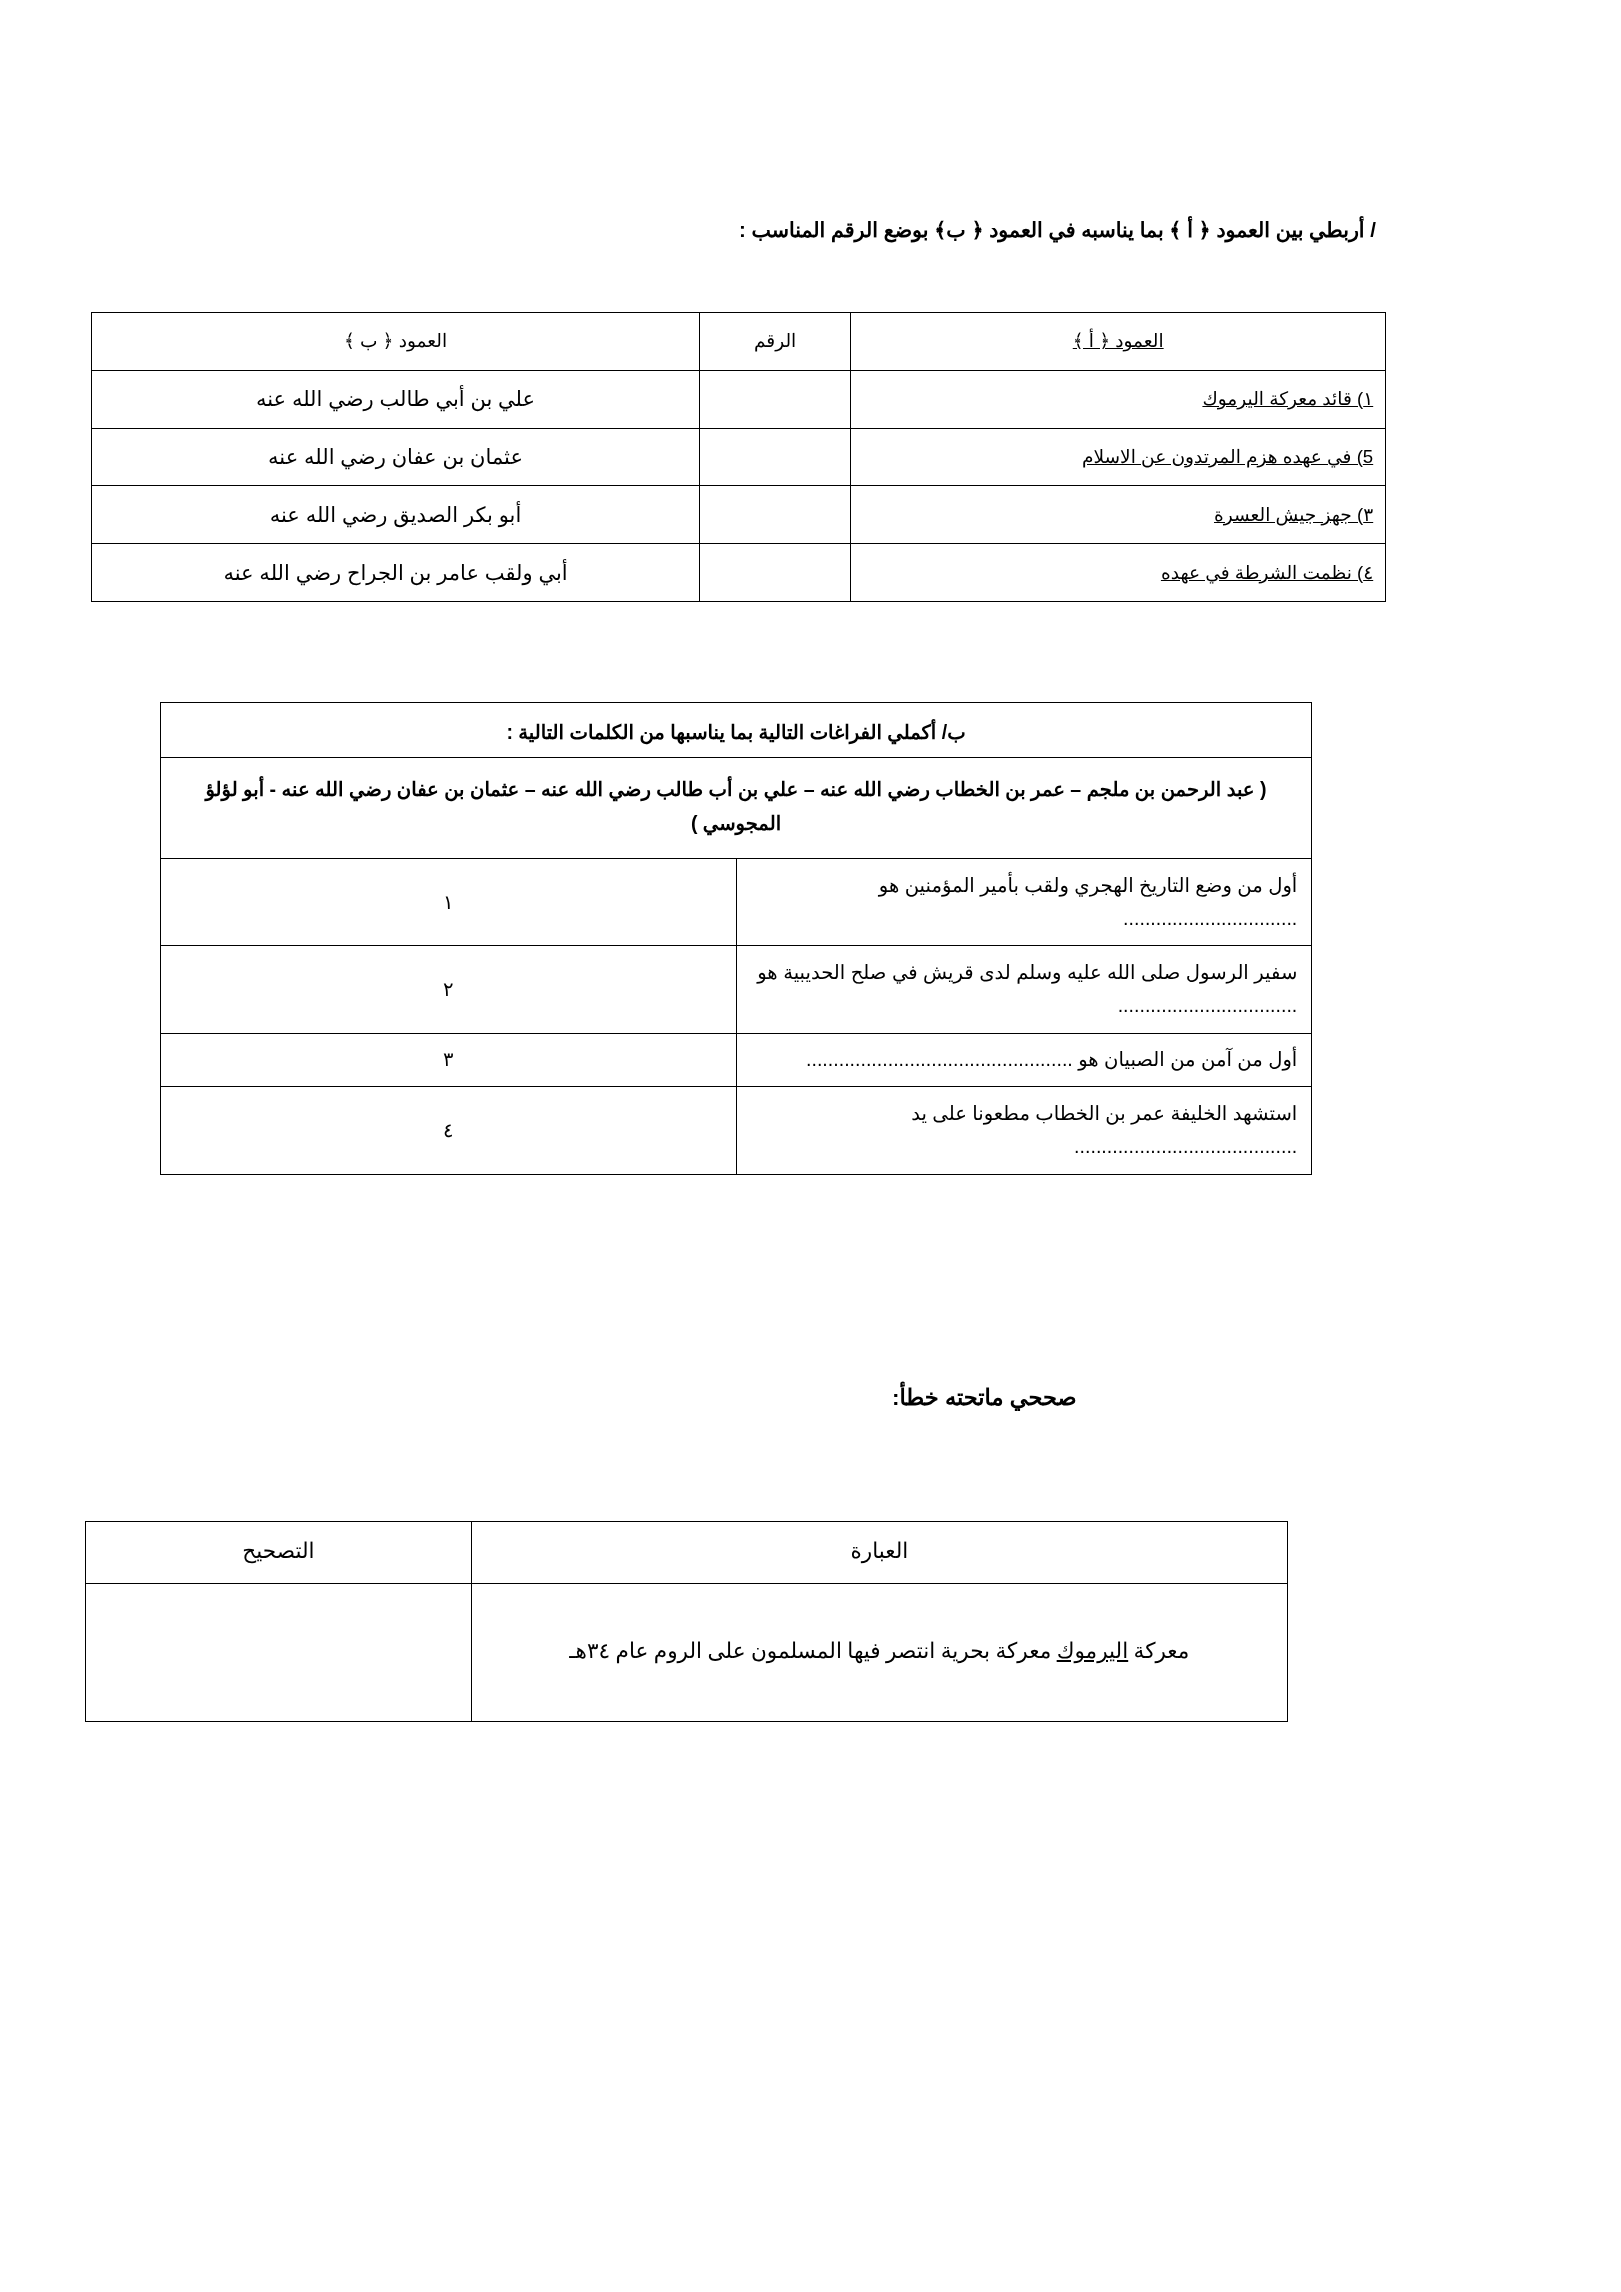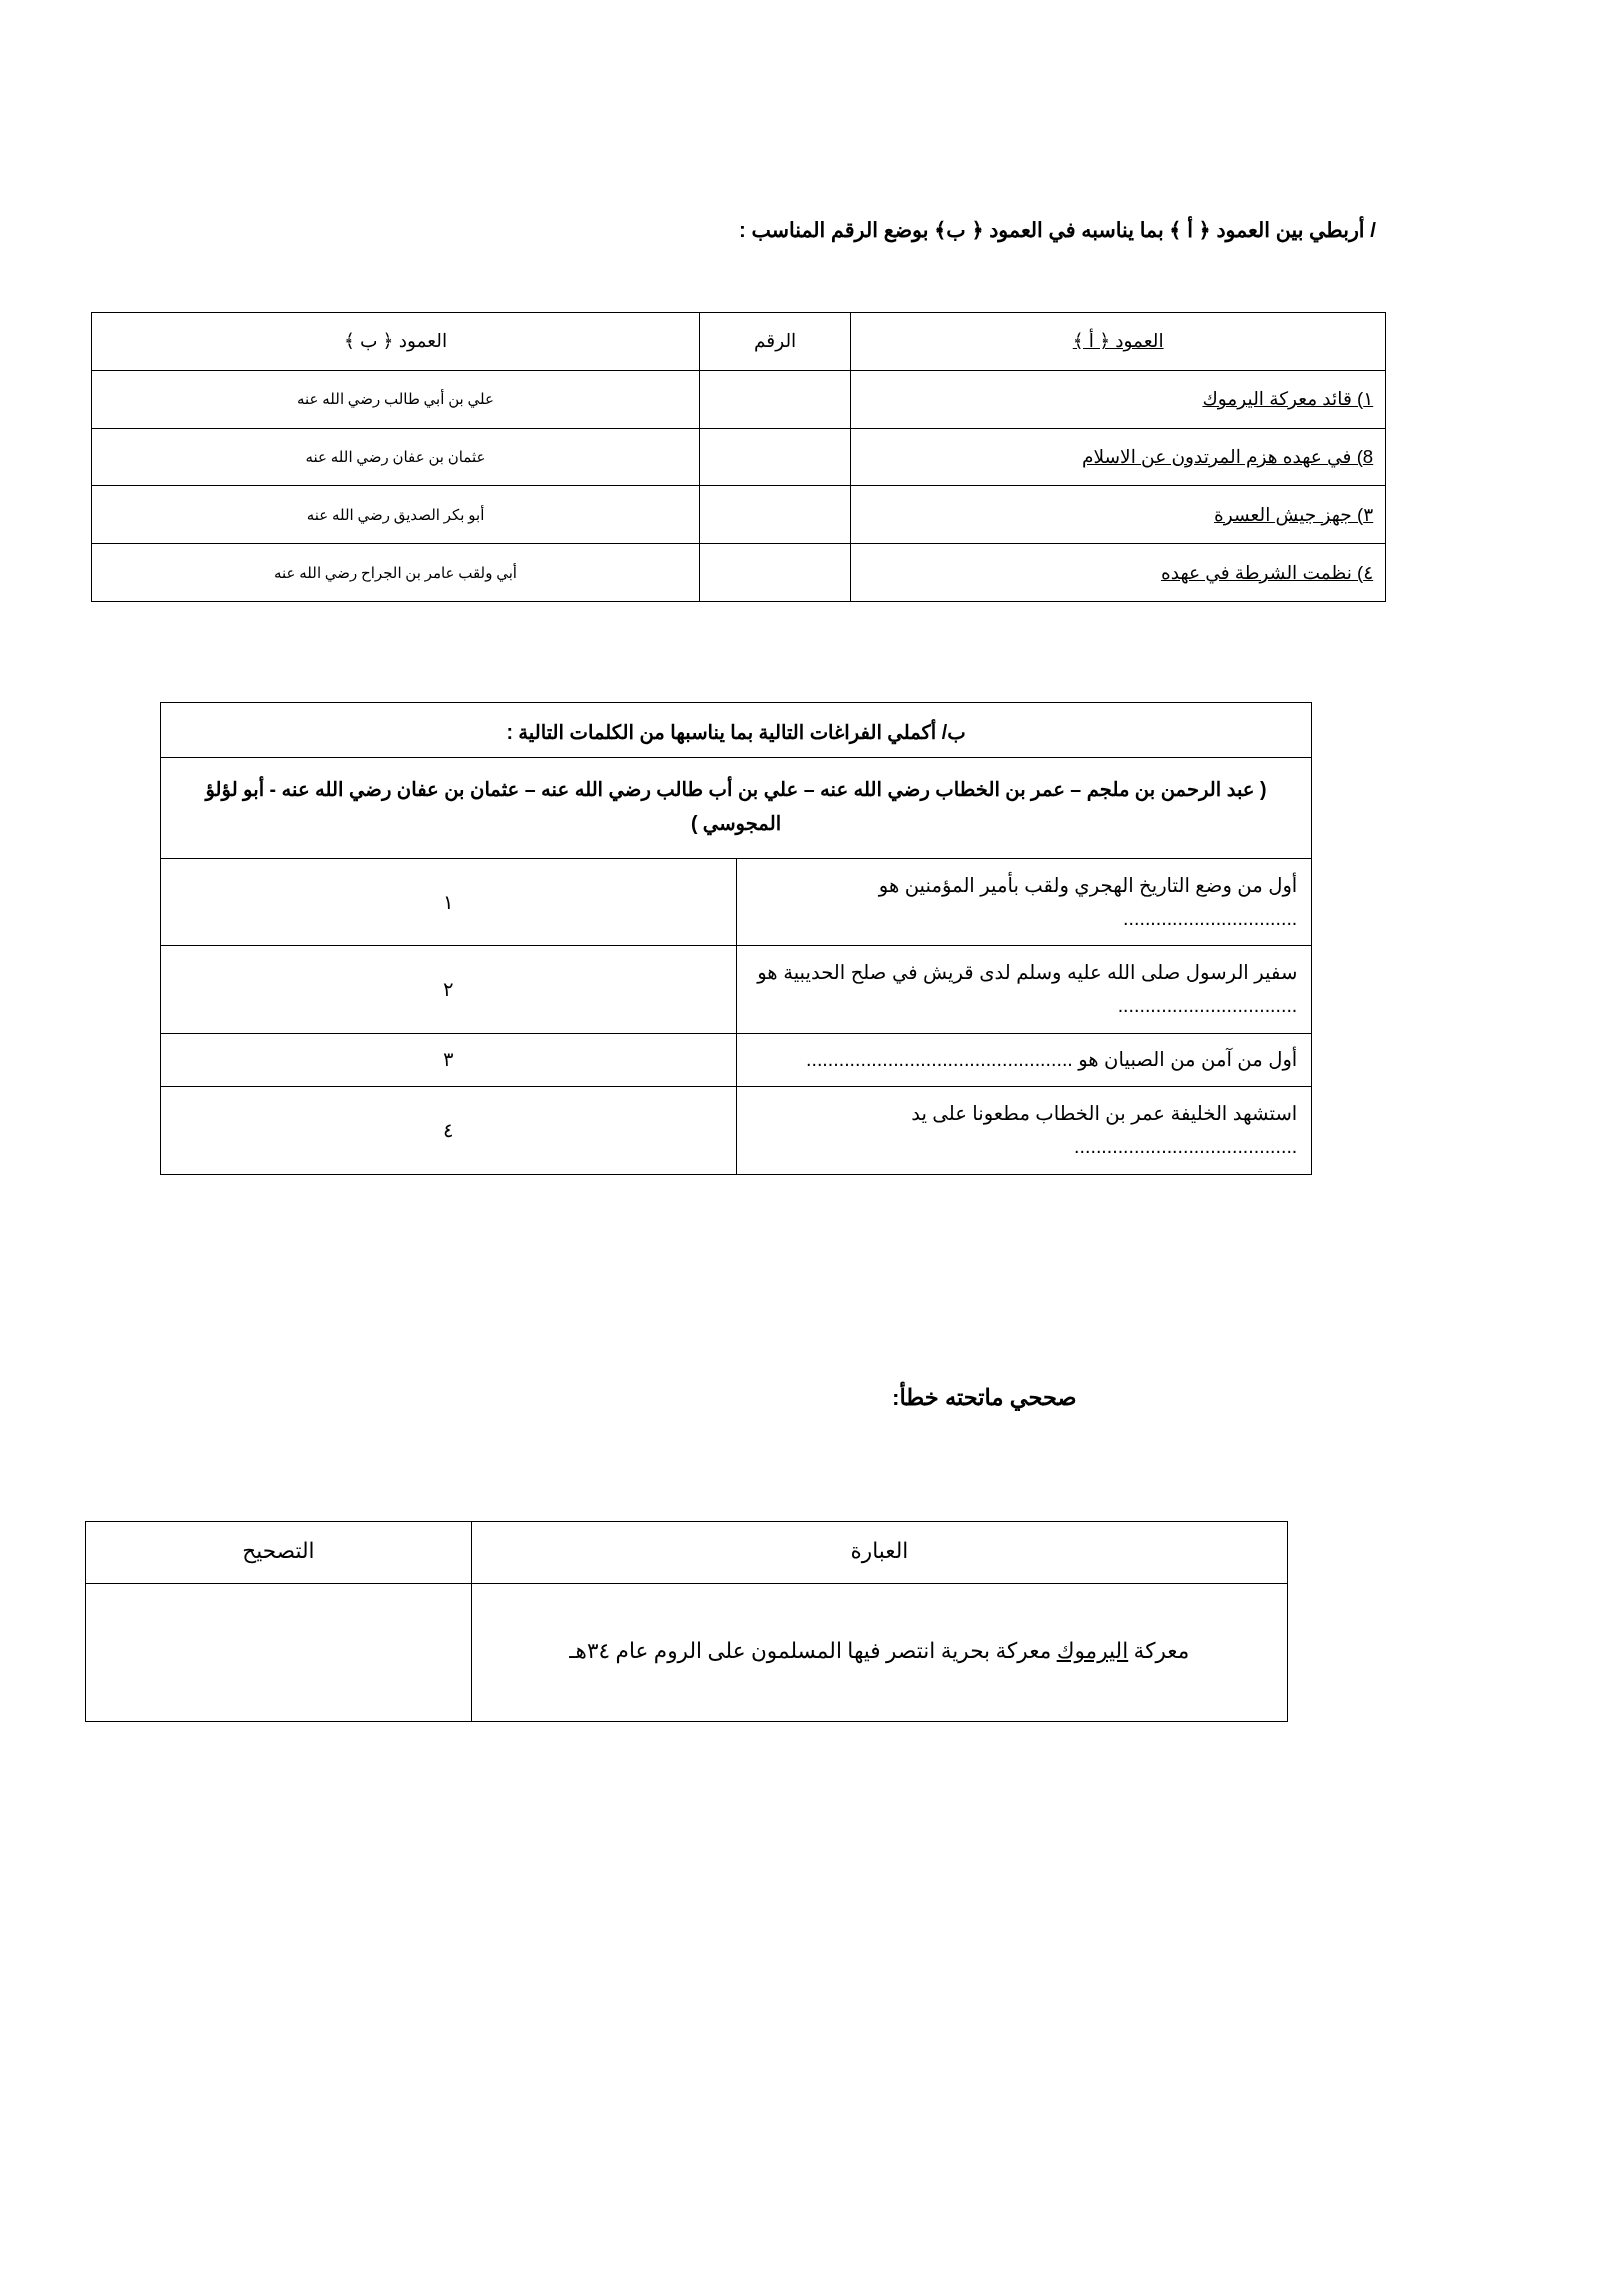--- a/index.html
+++ b/index.html
@@ -51,21 +51,21 @@
     padding: 6.9px 11.8px;
     font-family: "Liberation Sans", sans-serif;
     font-size: 18.6px;
     height: 43px;
     vertical-align: middle;
   }
   table.match-table .col-a { width: 510px; text-align: right; text-decoration: underline; }
   table.match-table .col-num { width: 127px; text-align: center; }
   table.match-table .col-b { width: 583px; text-align: center; }
   table.match-table .hdr { text-align: center; font-weight: normal; font-size: 18.6px;}
-  table.match-table .small { font-size: 15px; font-family: Liberation Serif, serif; }
+  table.match-table .small { font-size: 21px; }
 
   
   table.fill-table {
     position: absolute;
     top: 676px;
     right: 309px;
     width: 1152px;
     border-collapse: collapse;
     direction: rtl;
     table-layout: fixed;
@@ -143,21 +143,21 @@
         <td class="col-a hdr">العمود  ﴿ أ ﴾</td>
         <td class="col-num hdr">الرقم</td>
         <td class="col-b hdr">العمود  ﴿ ب ﴾</td>
       </tr>
       <tr>
         <td class="col-a">١) قائد معركة اليرموك</td>
         <td class="col-num"></td>
         <td class="col-b small">علي بن أبي طالب رضي الله عنه</td>
       </tr>
       <tr>
-        <td class="col-a">8) في عهده هزم المرتدون عن الاسلام</td>
+        <td class="col-a">5) في عهده هزم المرتدون عن الاسلام</td>
         <td class="col-num"></td>
         <td class="col-b small">عثمان بن عفان رضي الله عنه</td>
       </tr>
       <tr>
         <td class="col-a">٣) جهز جيش العسرة</td>
         <td class="col-num"></td>
         <td class="col-b small">أبو بكر الصديق رضي الله عنه</td>
       </tr>
       <tr>
         <td class="col-a">٤) نظمت الشرطة في عهده</td>

